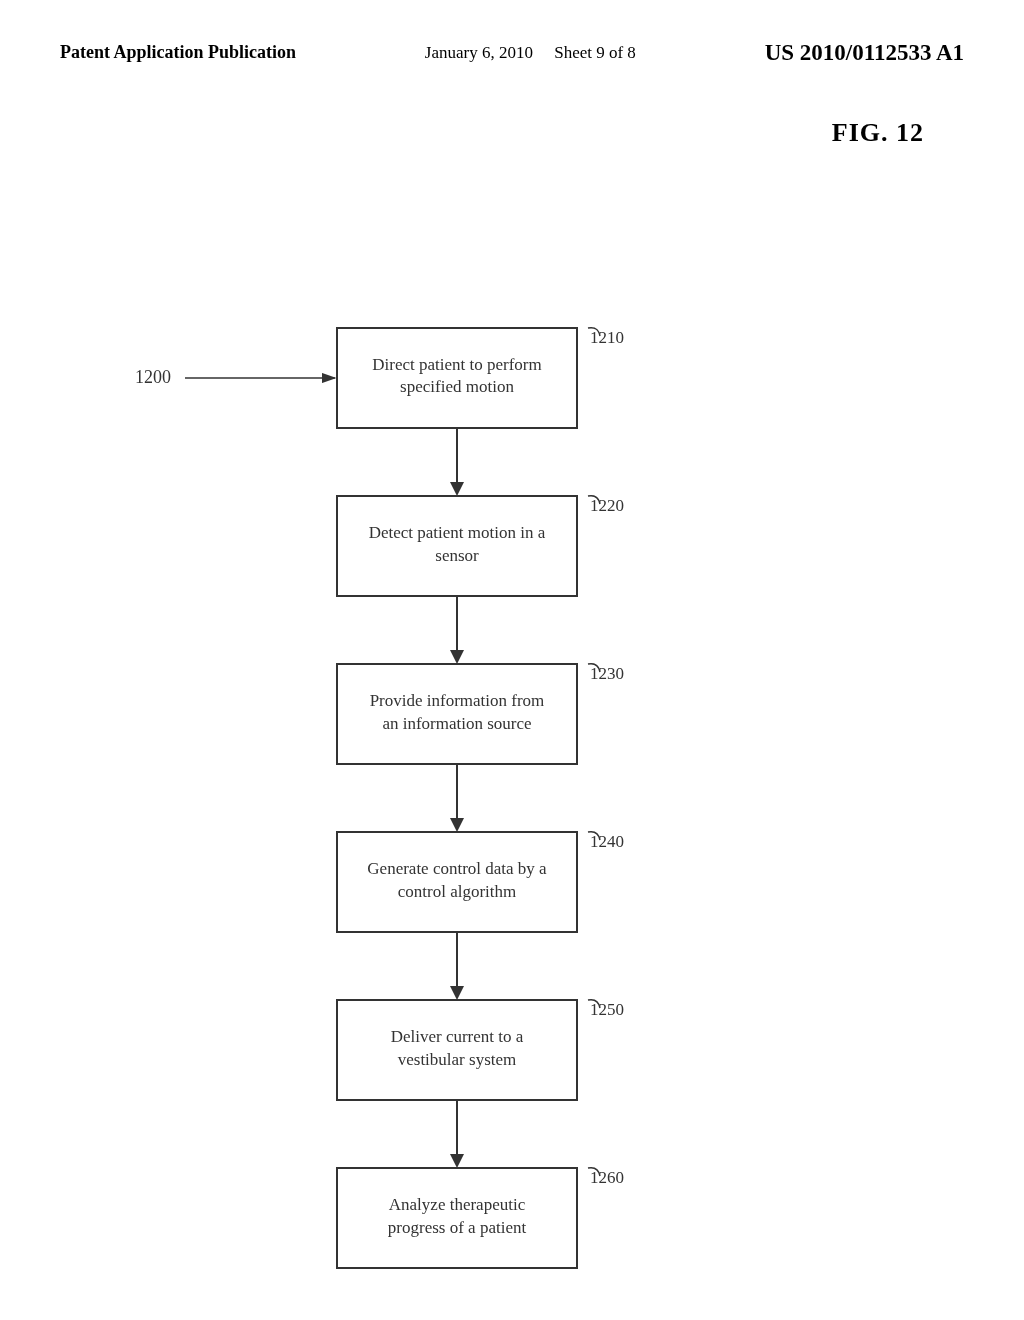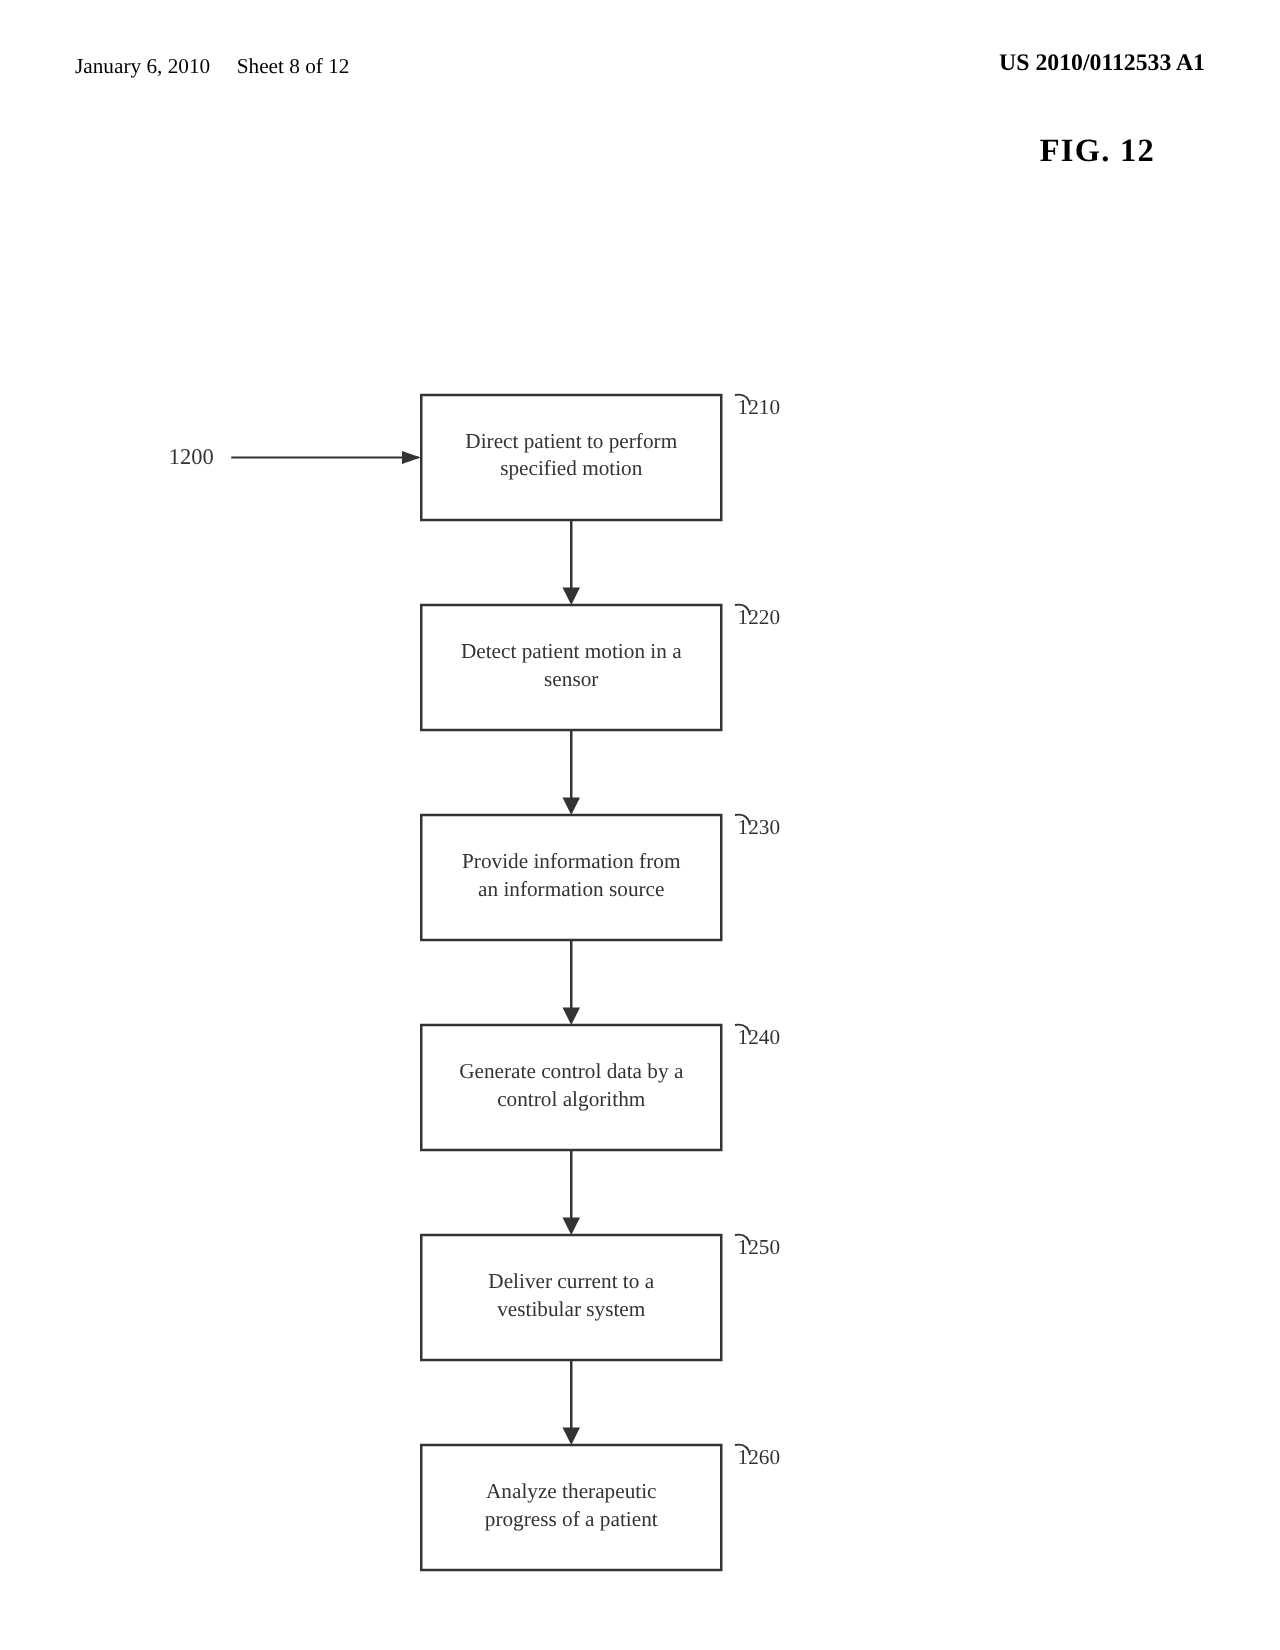--- a/index.html
+++ b/index.html
@@ -23,50 +23,51 @@
       font-size: 18px;
       font-weight: bold;
       line-height: 1.4;
     }
     .header-center {
       font-size: 17px;
       text-align: center;
       line-height: 1.5;
     }
     .header-right {
-      font-size: 19px;
+      font-size: 23px;
       font-weight: bold;
       text-align: right;
     }
 
     
     .fig-title {
       text-align: right;
       padding-right: 100px;
-      margin-top: 40px;
+      margin-top: 52px;
       font-size: 26px;
       font-weight: bold;
       letter-spacing: 1px;
     }
 
     
     .flowchart {
       position: relative;
       width: 100%;
       margin-top: 20px;
     }
   </style>
 </head>
 <body>
 
 <div class="header">
+  <div class="header-left">Patent Application Publication</div>
   <div class="header-center">
     <span>January 6, 2010</span>
     &nbsp;&nbsp;&nbsp;
-    <span>Sheet 8 of 12</span>
+    <span>Sheet 9 of 8</span>
   </div>
   <div class="header-right">US 2010/0112533 A1</div>
 </div>
 
 <div class="fig-title">FIG. 12</div>
 
 <div class="flowchart">
   <svg width="1024" height="1150" viewBox="0 0 1024 1150" xmlns="http://www.w3.org/2000/svg">
 
     <text x="135" y="215" font-family="Times New Roman" font-size="18" fill="#333">1200</text>

